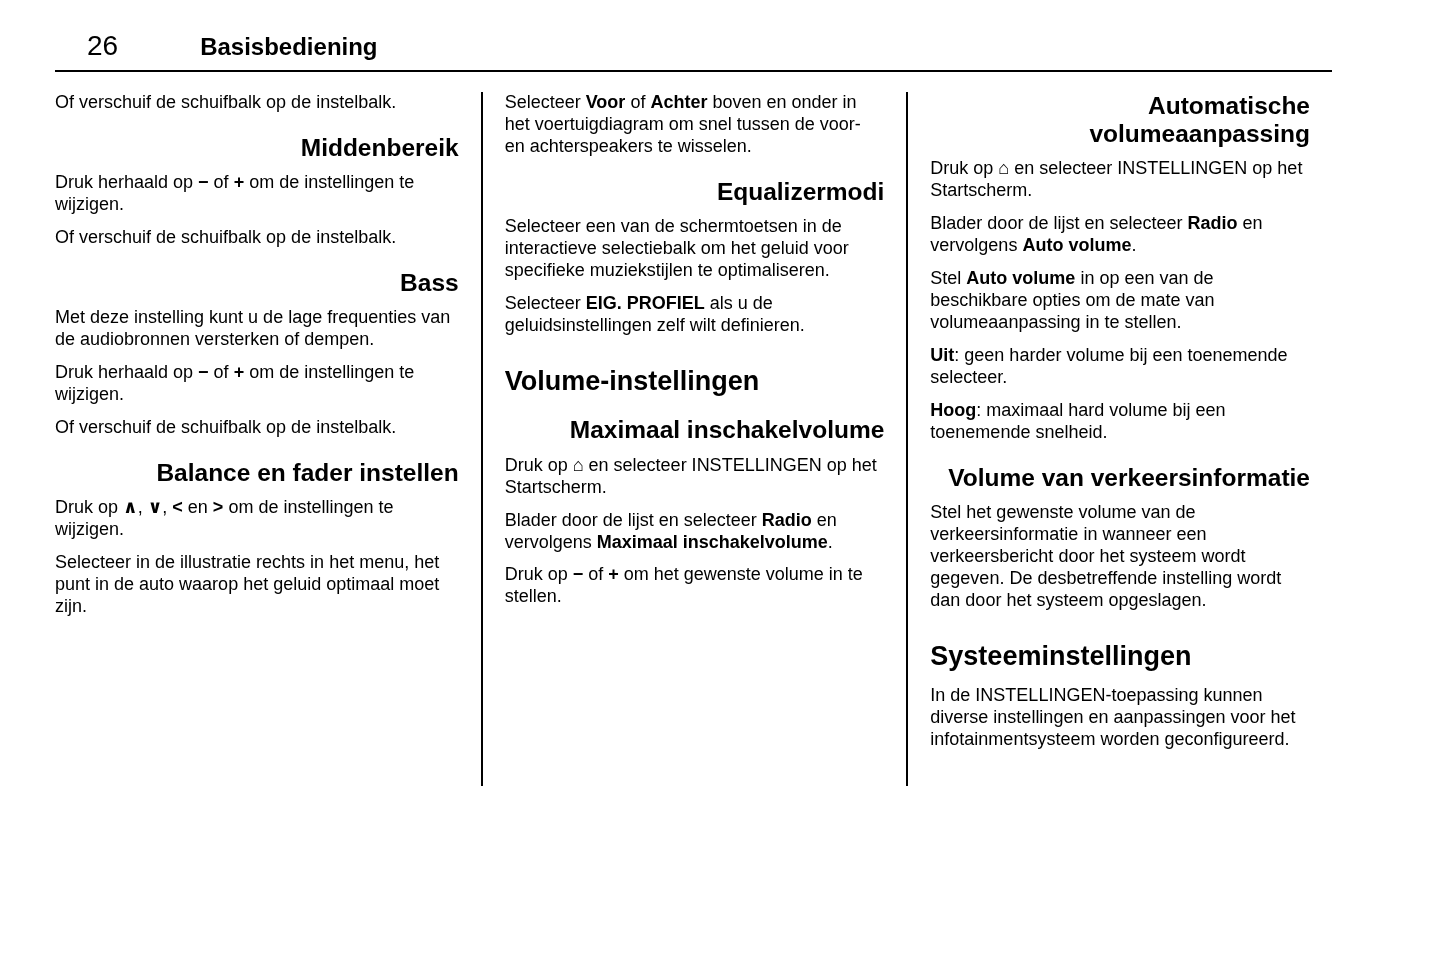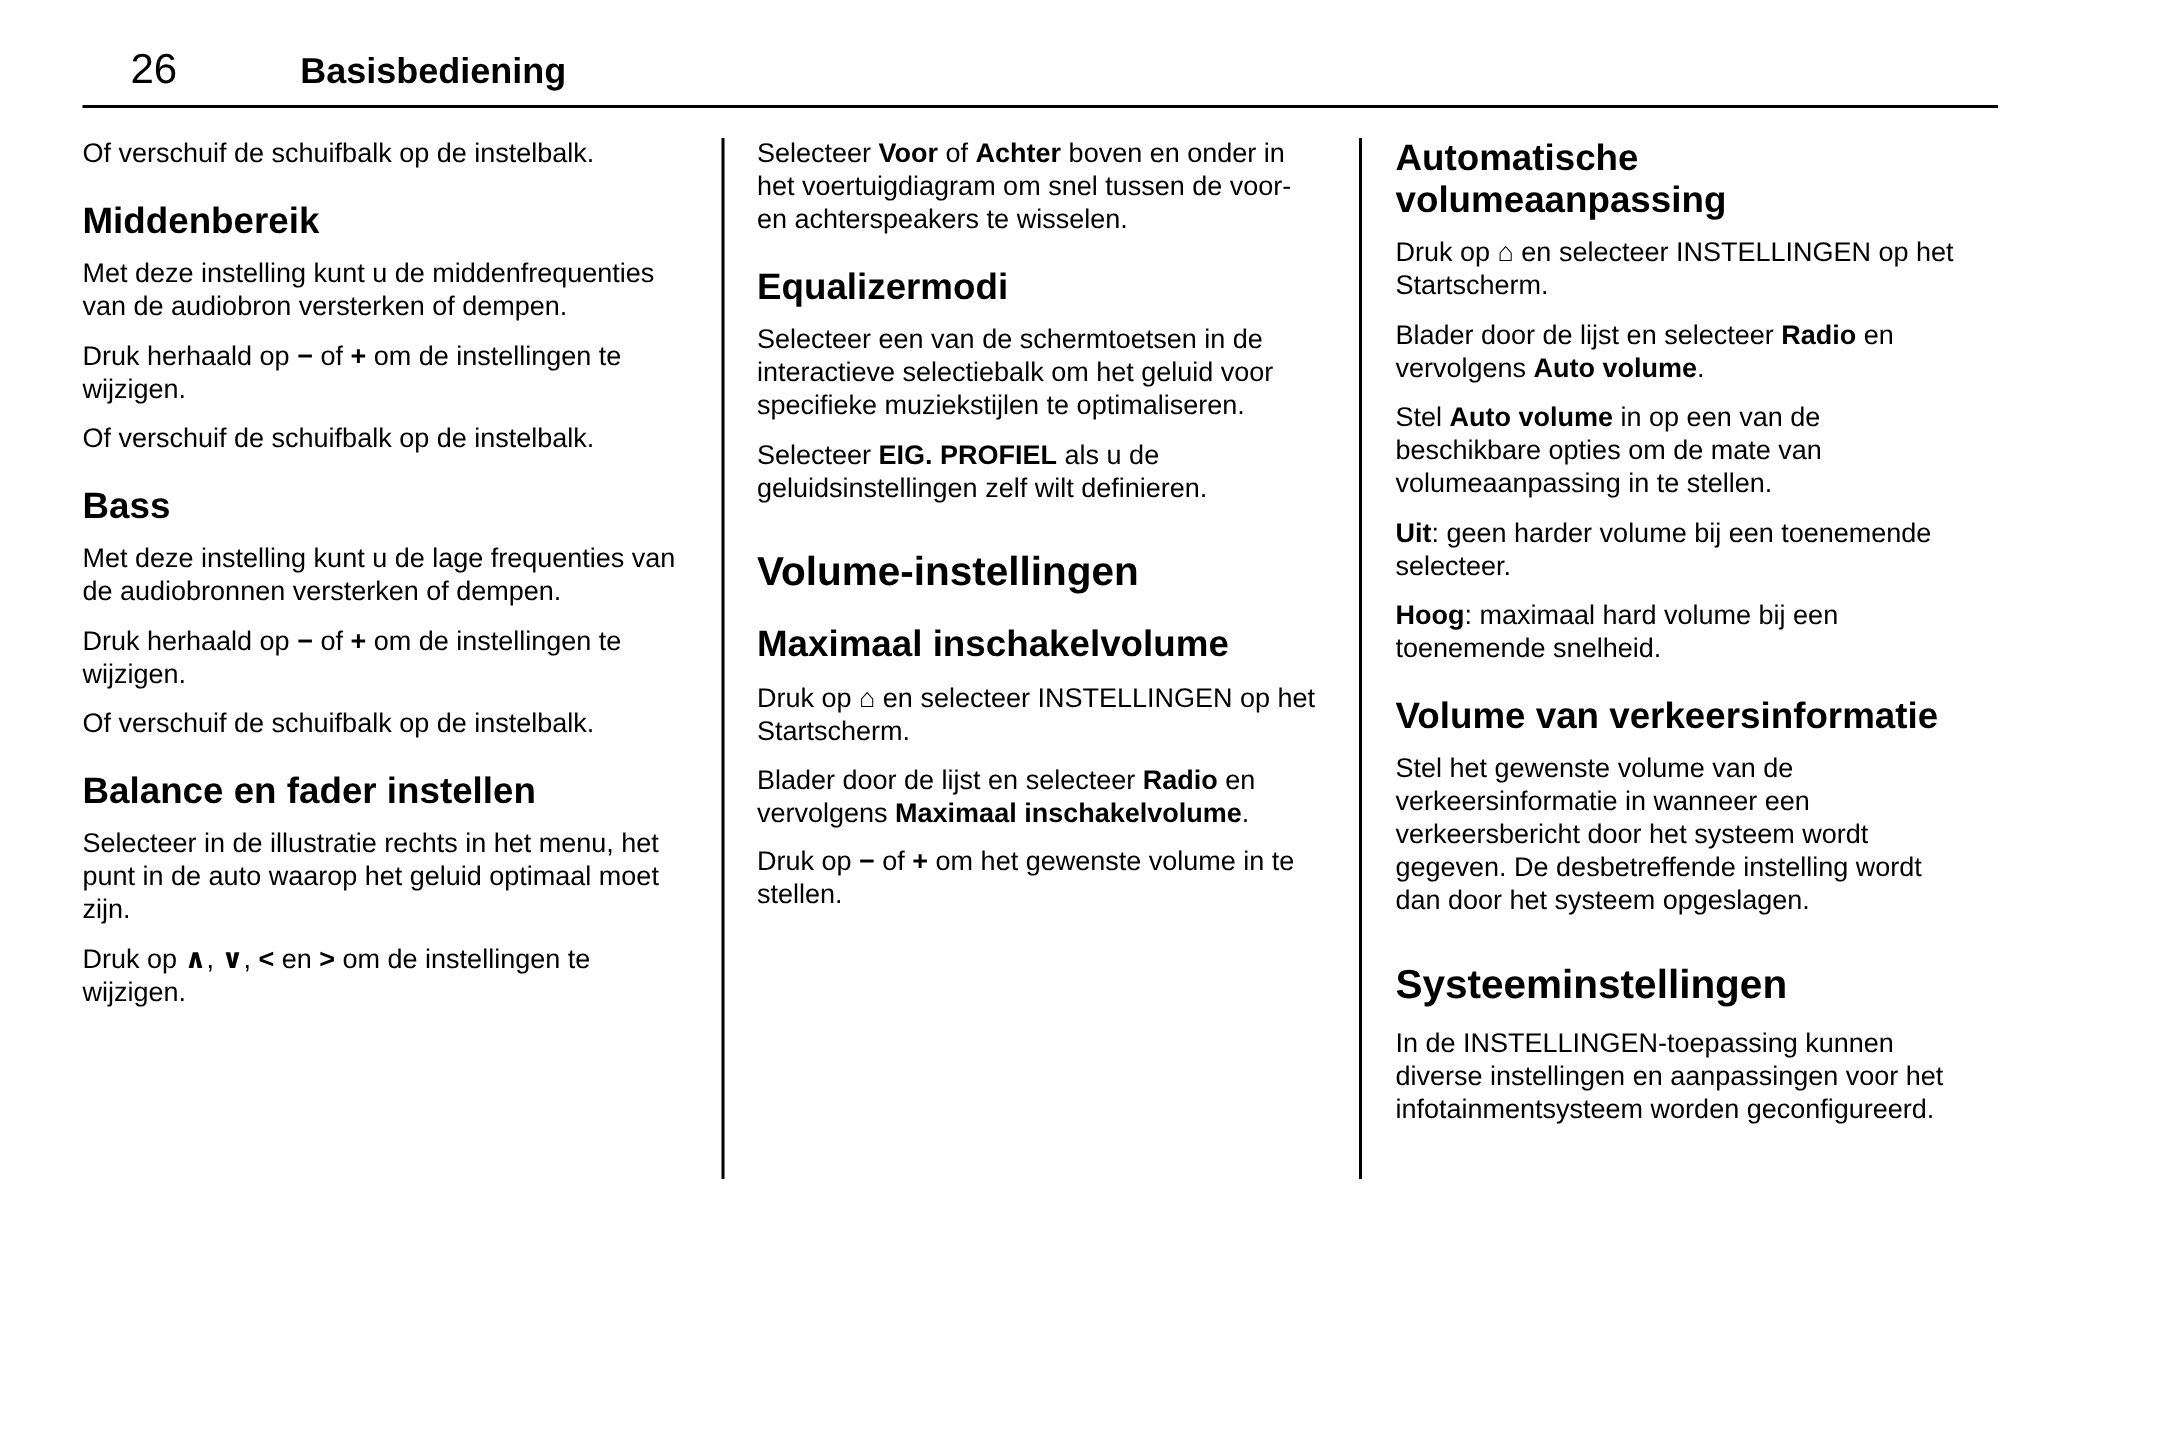--- a/index.html
+++ b/index.html
@@ -48,20 +48,21 @@
   .para {
     font-size: 18px;
     line-height: 1.22;
     margin: 0 0 11px 0;
   }
   .h3 {
     font-size: 24.5px;
     font-weight: 700;
     margin: 20px 0 10px 0;
     line-height: 1.15;
+    text-align: right;
   }
   .h2 {
     font-size: 27px;
     font-weight: 700;
     margin: 30px 0 14px 0;
     line-height: 1.1;
   }
   .column > :first-child { margin-top: 0; }
   .bold { font-weight: 700; }
   .glyph { font-weight: 700; }
@@ -71,30 +72,29 @@
 
 <div class="page">
   <div class="header">
     <span class="page-number">26</span>
     <span class="chapter-title">Basisbediening</span>
   </div>
   <div class="columns">
       <div class="column">
         <p class="para"><span>Of verschuif de schuifbalk op de instelbalk.</span></p>
         <div class="h3">Middenbereik</div>
-        <p class="para"><span>Met deze instelling kunt u de middenfrequenties van de audiobron versterken of dempen.</span></p>
         <p class="para"><span>Druk herhaald op </span><span class="glyph">−</span><span> of </span><span class="glyph">+</span><span> om de instellingen te wijzigen.</span></p>
         <p class="para"><span>Of verschuif de schuifbalk op de instelbalk.</span></p>
         <div class="h3">Bass</div>
         <p class="para"><span>Met deze instelling kunt u de lage frequenties van de audiobronnen versterken of dempen.</span></p>
         <p class="para"><span>Druk herhaald op </span><span class="glyph">−</span><span> of </span><span class="glyph">+</span><span> om de instellingen te wijzigen.</span></p>
         <p class="para"><span>Of verschuif de schuifbalk op de instelbalk.</span></p>
         <div class="h3">Balance en fader instellen</div>
+        <p class="para"><span>Druk op </span><span class="glyph">∧</span><span>, </span><span class="glyph">∨</span><span>, </span><span class="glyph">&lt;</span><span> en </span><span class="glyph">&gt;</span><span> om de instellingen te wijzigen.</span></p>
         <p class="para"><span>Selecteer in de illustratie rechts in het menu, het punt in de auto waarop het geluid optimaal moet zijn.</span></p>
-        <p class="para"><span>Druk op </span><span class="glyph">∧</span><span>, </span><span class="glyph">∨</span><span>, </span><span class="glyph">&lt;</span><span> en </span><span class="glyph">&gt;</span><span> om de instellingen te wijzigen.</span></p>
       </div>
       <div class="column">
         <p class="para"><span>Selecteer </span><span class="bold">Voor</span><span> of </span><span class="bold">Achter</span><span> boven en onder in het voertuigdiagram om snel tussen de voor- en achterspeakers te wisselen.</span></p>
         <div class="h3">Equalizermodi</div>
         <p class="para"><span>Selecteer een van de schermtoetsen in de interactieve selectiebalk om het geluid voor specifieke muziekstijlen te optimaliseren.</span></p>
         <p class="para"><span>Selecteer </span><span class="bold">EIG. PROFIEL</span><span> als u de geluidsinstellingen zelf wilt definieren.</span></p>
         <div class="h2">Volume-instellingen</div>
         <div class="h3">Maximaal inschakelvolume</div>
         <p class="para"><span>Druk op </span><span class="glyph">⌂</span><span> en selecteer INSTELLINGEN op het Startscherm.</span></p>
         <p class="para"><span>Blader door de lijst en selecteer </span><span class="bold">Radio</span><span> en vervolgens </span><span class="bold">Maximaal inschakelvolume</span><span>.</span></p>

